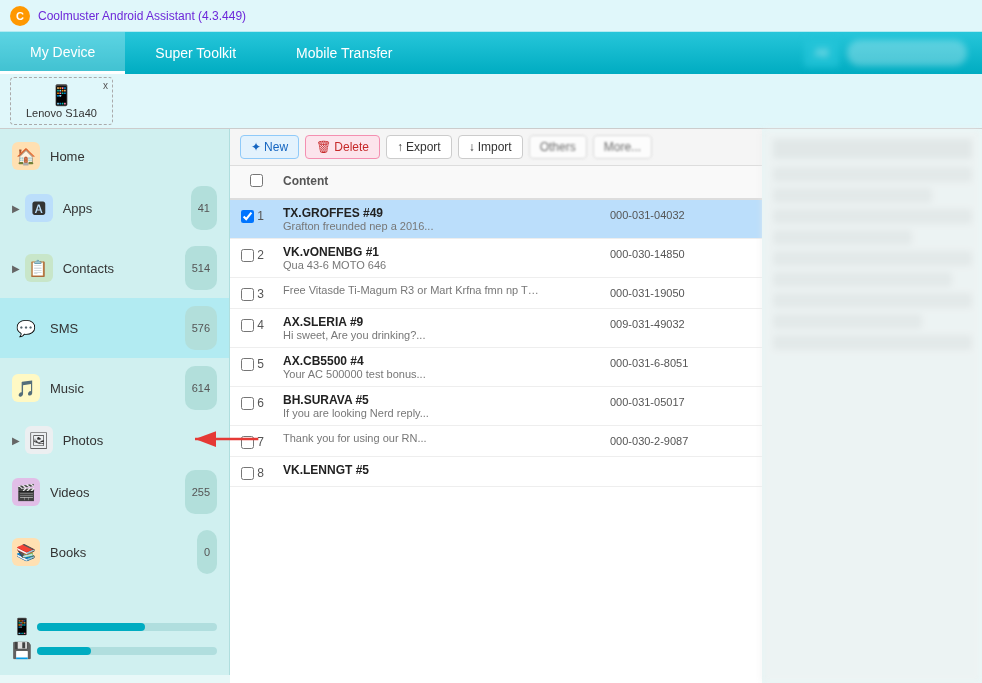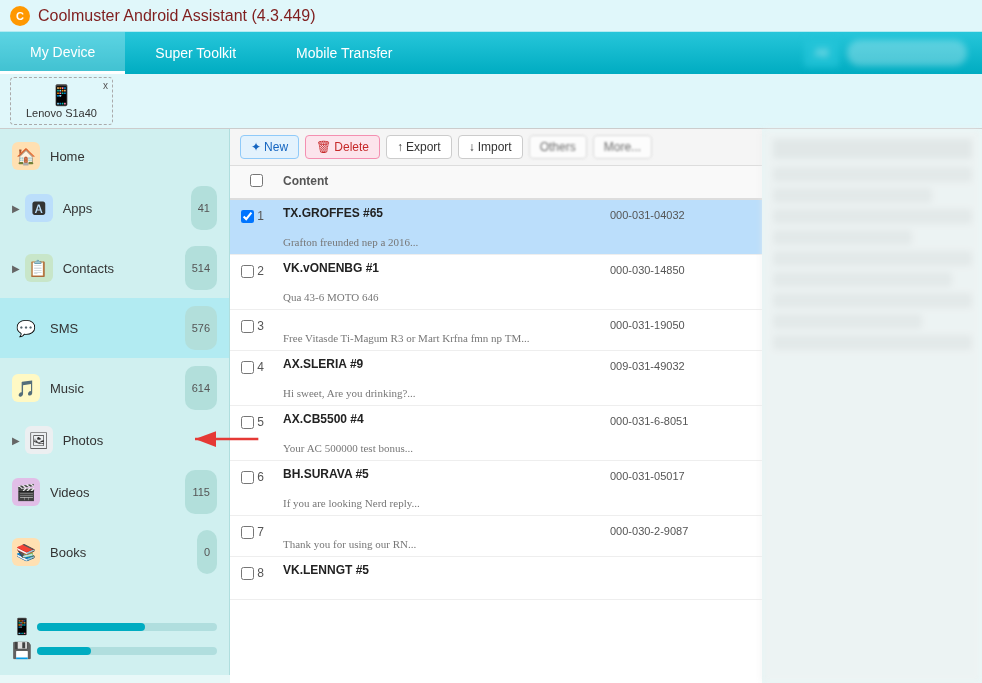--- a/index.html
+++ b/index.html
@@ -23,22 +23,22 @@
     .title-bar-icon {
       width: 20px;
       height: 20px;
       background: #ff9800;
       border-radius: 50%;
       margin-right: 8px;
       display: flex; align-items: center; justify-content: center;
       font-size: 11px; color: white; font-weight: bold;
     }
     .title-bar-text {
-      font-size: 16px;
-      color: #7f1d1d;
+      font-size: 12px;
+      color: #6d28d9;
     }
 
     
     .nav-tabs {
       background: linear-gradient(to bottom, #26c6da, #00acc1);
       height: 42px;
       display: flex;
       align-items: stretch;
     }
     .nav-tab {
@@ -243,26 +243,25 @@
       padding: 0 8px;
     }
     .row-sender {
       font-size: 12px;
       font-weight: bold;
       color: #222;
     }
     .row-msg {
       font-size: 11px;
       color: #777;
-      margin-top: 16px;
+      margin-top: 0;
       white-space: nowrap;
       overflow: hidden;
       text-overflow: ellipsis;
       max-width: 260px;
-      font-family: Liberation Serif, serif;
     }
     .row-phone {
       font-size: 11px;
       color: #555;
       padding: 3px 8px;
     }
 
     
     .right-panel {
       width: 220px;
@@ -354,21 +353,21 @@
 
       <div class="sidebar-item">
         <span class="expand-arrow">▶</span>
         <div class="item-icon" style="background:#eceff1;">🖼</div>
         <span class="item-label">Photos</span>
       </div>
 
       <div class="sidebar-item">
         <div class="item-icon" style="background:#e1bee7;">🎬</div>
         <span class="item-label">Videos</span>
-        <span class="item-count">115</span>
+        <span class="item-count">255</span>
       </div>
 
       <div class="sidebar-item">
         <div class="item-icon" style="background:#ffe0b2;">📚</div>
         <span class="item-label">Books</span>
         <span class="item-count">0</span>
       </div>
 
       <div style="padding: 15px 12px 5px 12px; margin-top: 20px;">
         <div class="progress-bar-container">
@@ -435,21 +434,21 @@
       <div class="table-header-cell">Content</div>
     </div>
 
     <div class="table-body">
 
       <div class="table-row selected">
         <div class="row-num">
           <input type="checkbox" checked="" style=""> 1
         </div>
         <div class="row-content">
-          <div class="row-sender">TX.GROFFES #65</div>
+          <div class="row-sender">TX.GROFFES #49</div>
           <div class="row-msg">Grafton freunded nep a 2016...</div>
         </div>
         <div class="row-phone">000-031-04032</div>
       </div>
 
       <div class="table-row">
         <div class="row-num">
           <input type="checkbox" style=""> 2
         </div>
         <div class="row-content">

